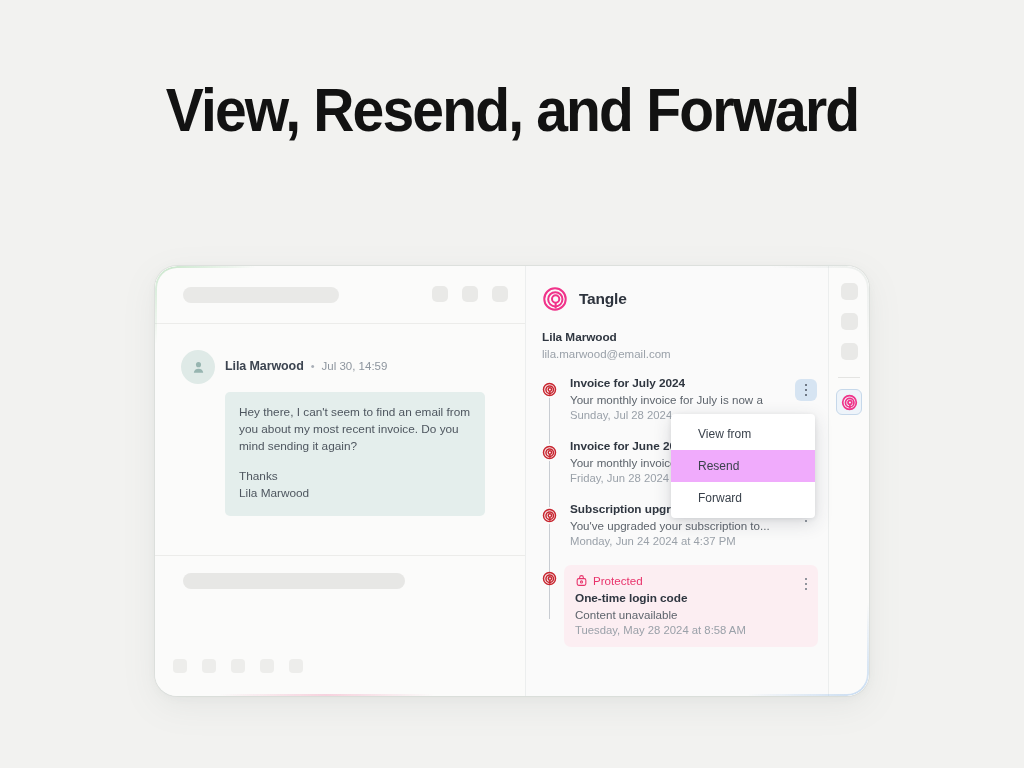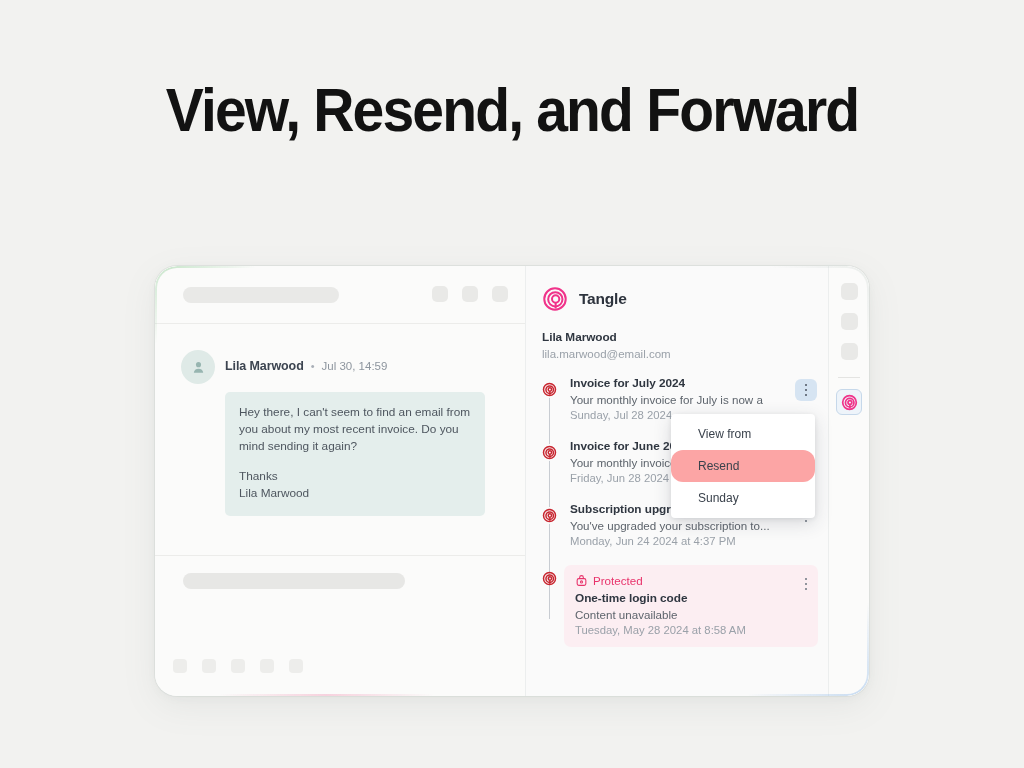--- a/index.html
+++ b/index.html
@@ -328,21 +328,21 @@
     z-index: 20;
     padding: 4px 0;
   }
   .dd-item {
     font-size: 12px;
     color: #3a424c;
     padding: 9px 0 9px 27px;
     cursor: pointer;
     white-space: nowrap;
   }
-  .dd-item.highlight { background: #fca5a5; border-radius: 12px; }
+  .dd-item.highlight { background: #f0abfc; }
 
   
   .ext-sidebar {
     position: absolute;
     left: 674px; top: 0;
     width: 40px;
     height: 430px;
     background: #fbfbfa;
     display: flex;
     flex-direction: column;
@@ -566,14 +566,14 @@
         <path d="M21 24.5 L21 34" stroke="#f0338a" stroke-width="4" fill="none"></path>
       </svg>
     </div>
   </div>
 
 </div>
 
 <div class="dropdown">
   <div class="dd-item">View from</div>
   <div class="dd-item highlight">Resend</div>
-  <div class="dd-item">Sunday</div>
+  <div class="dd-item">Forward</div>
 </div>
 
 </body></html>

